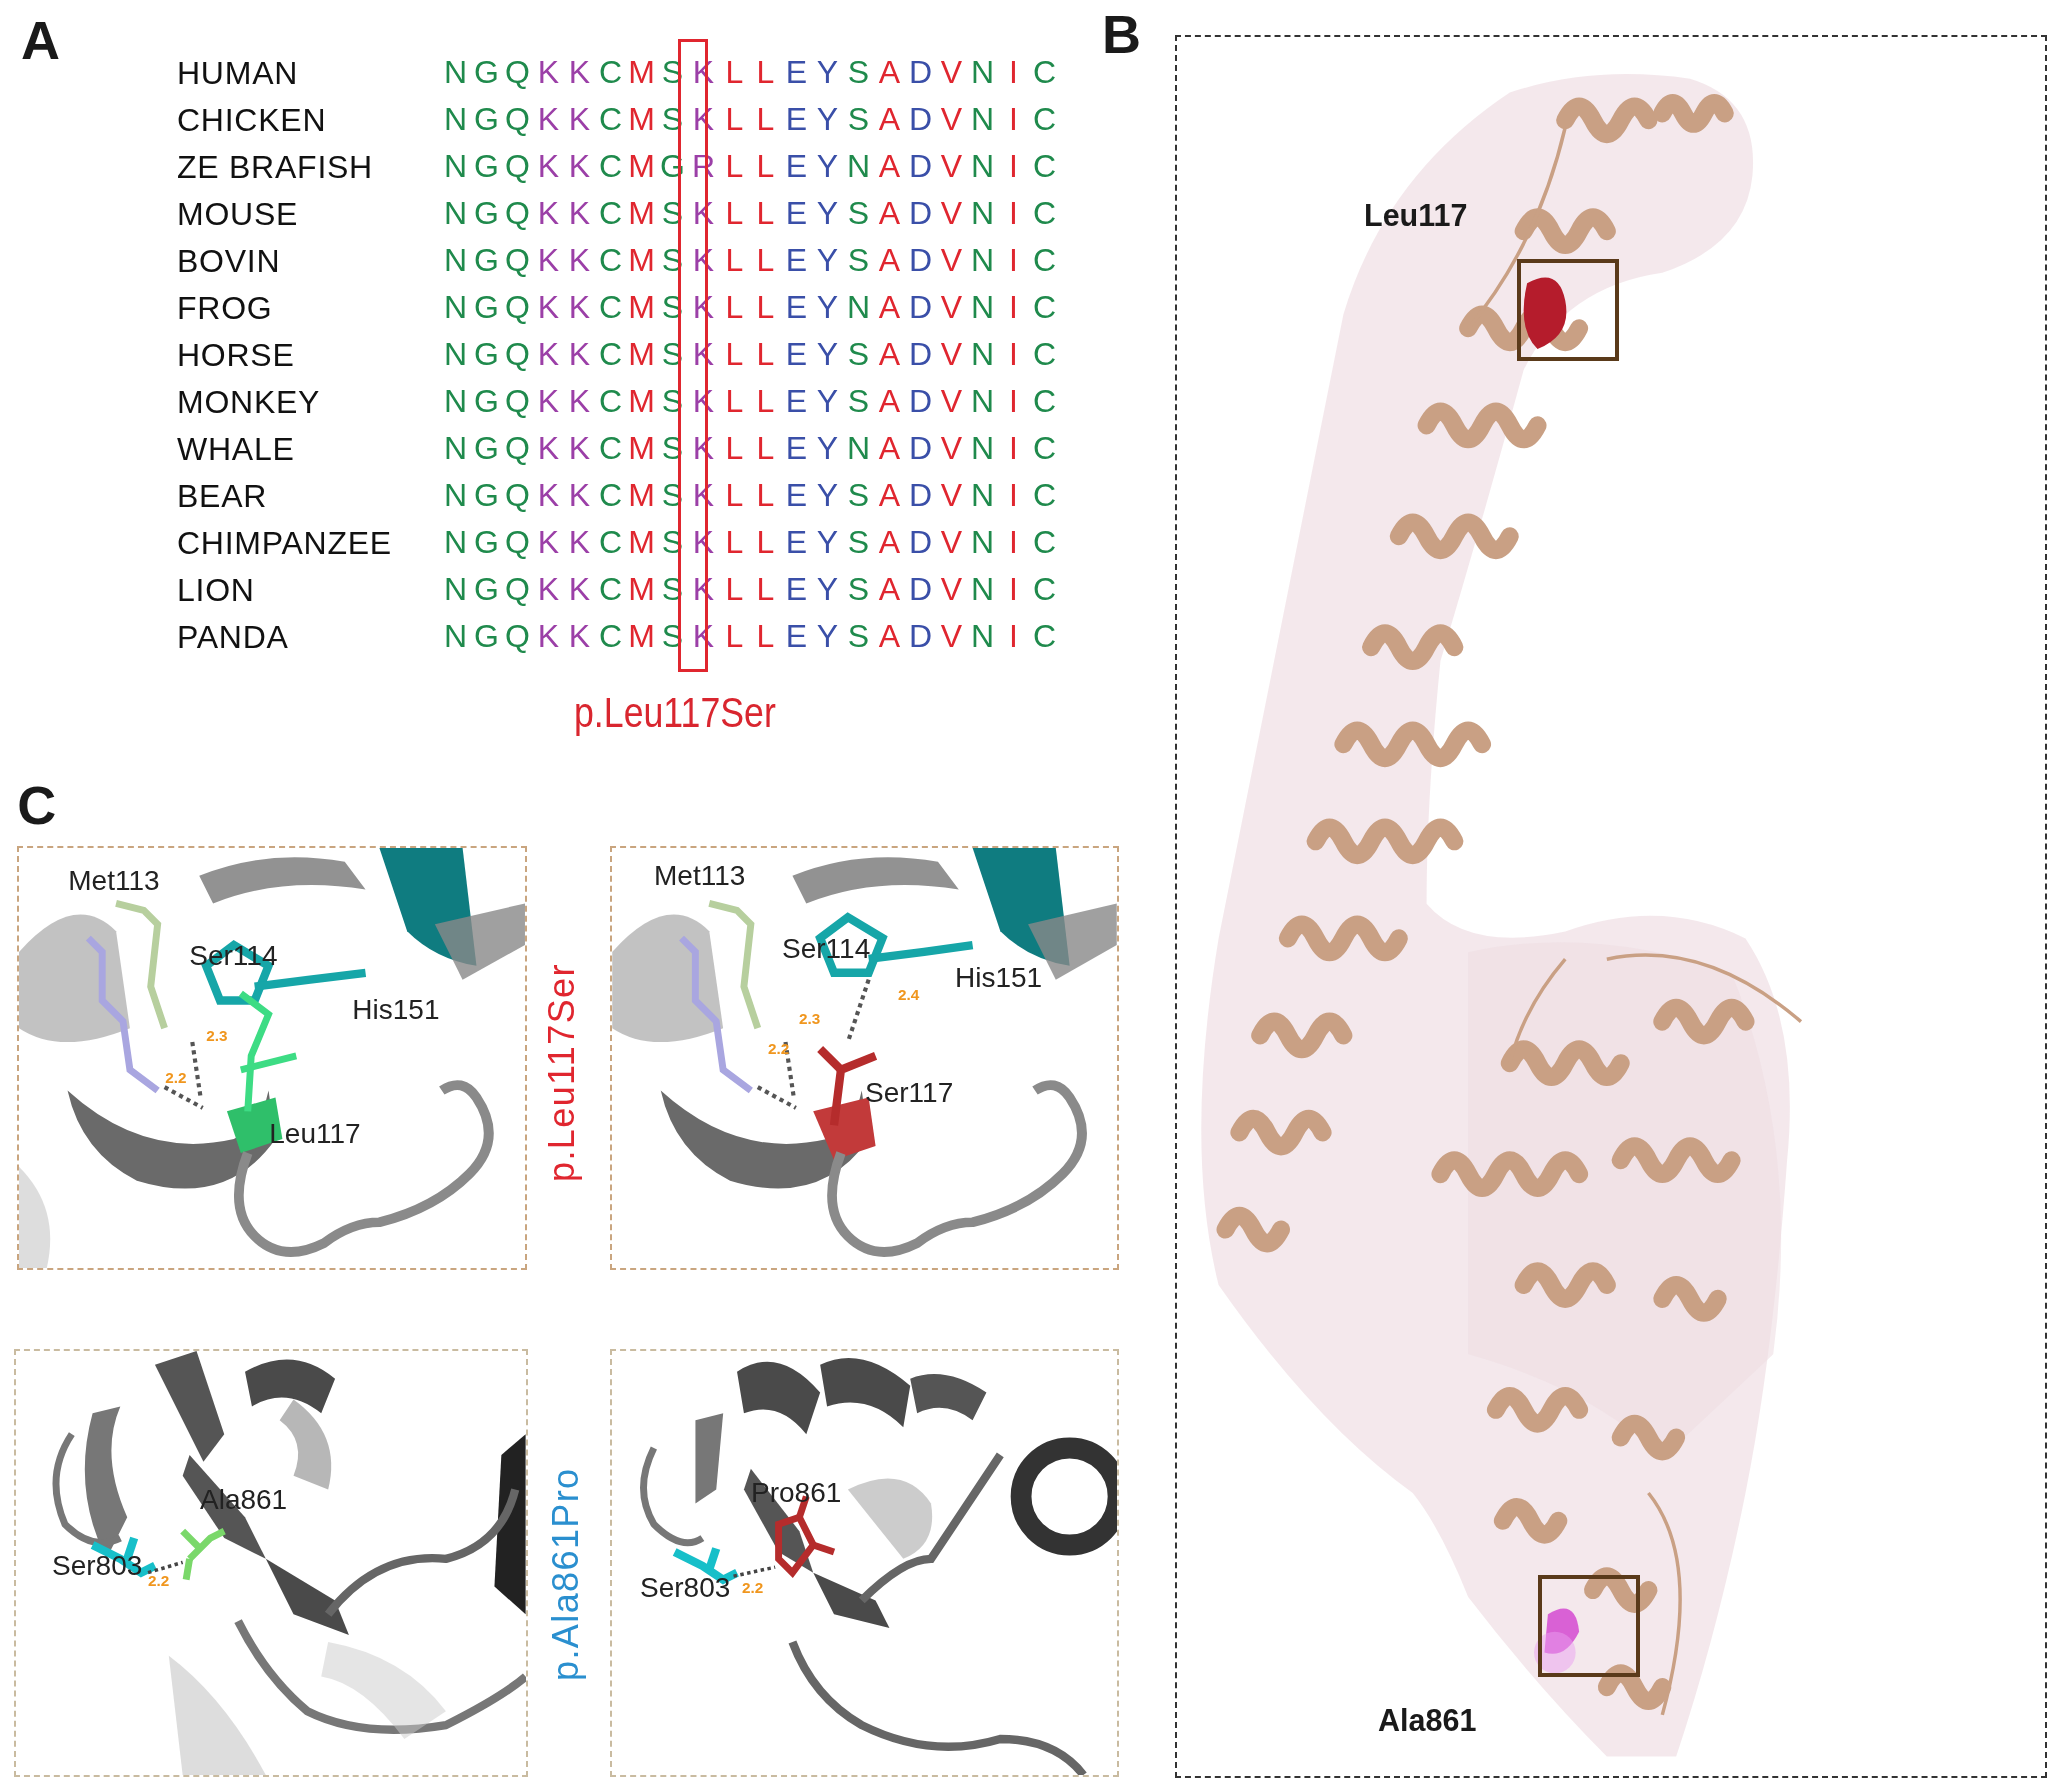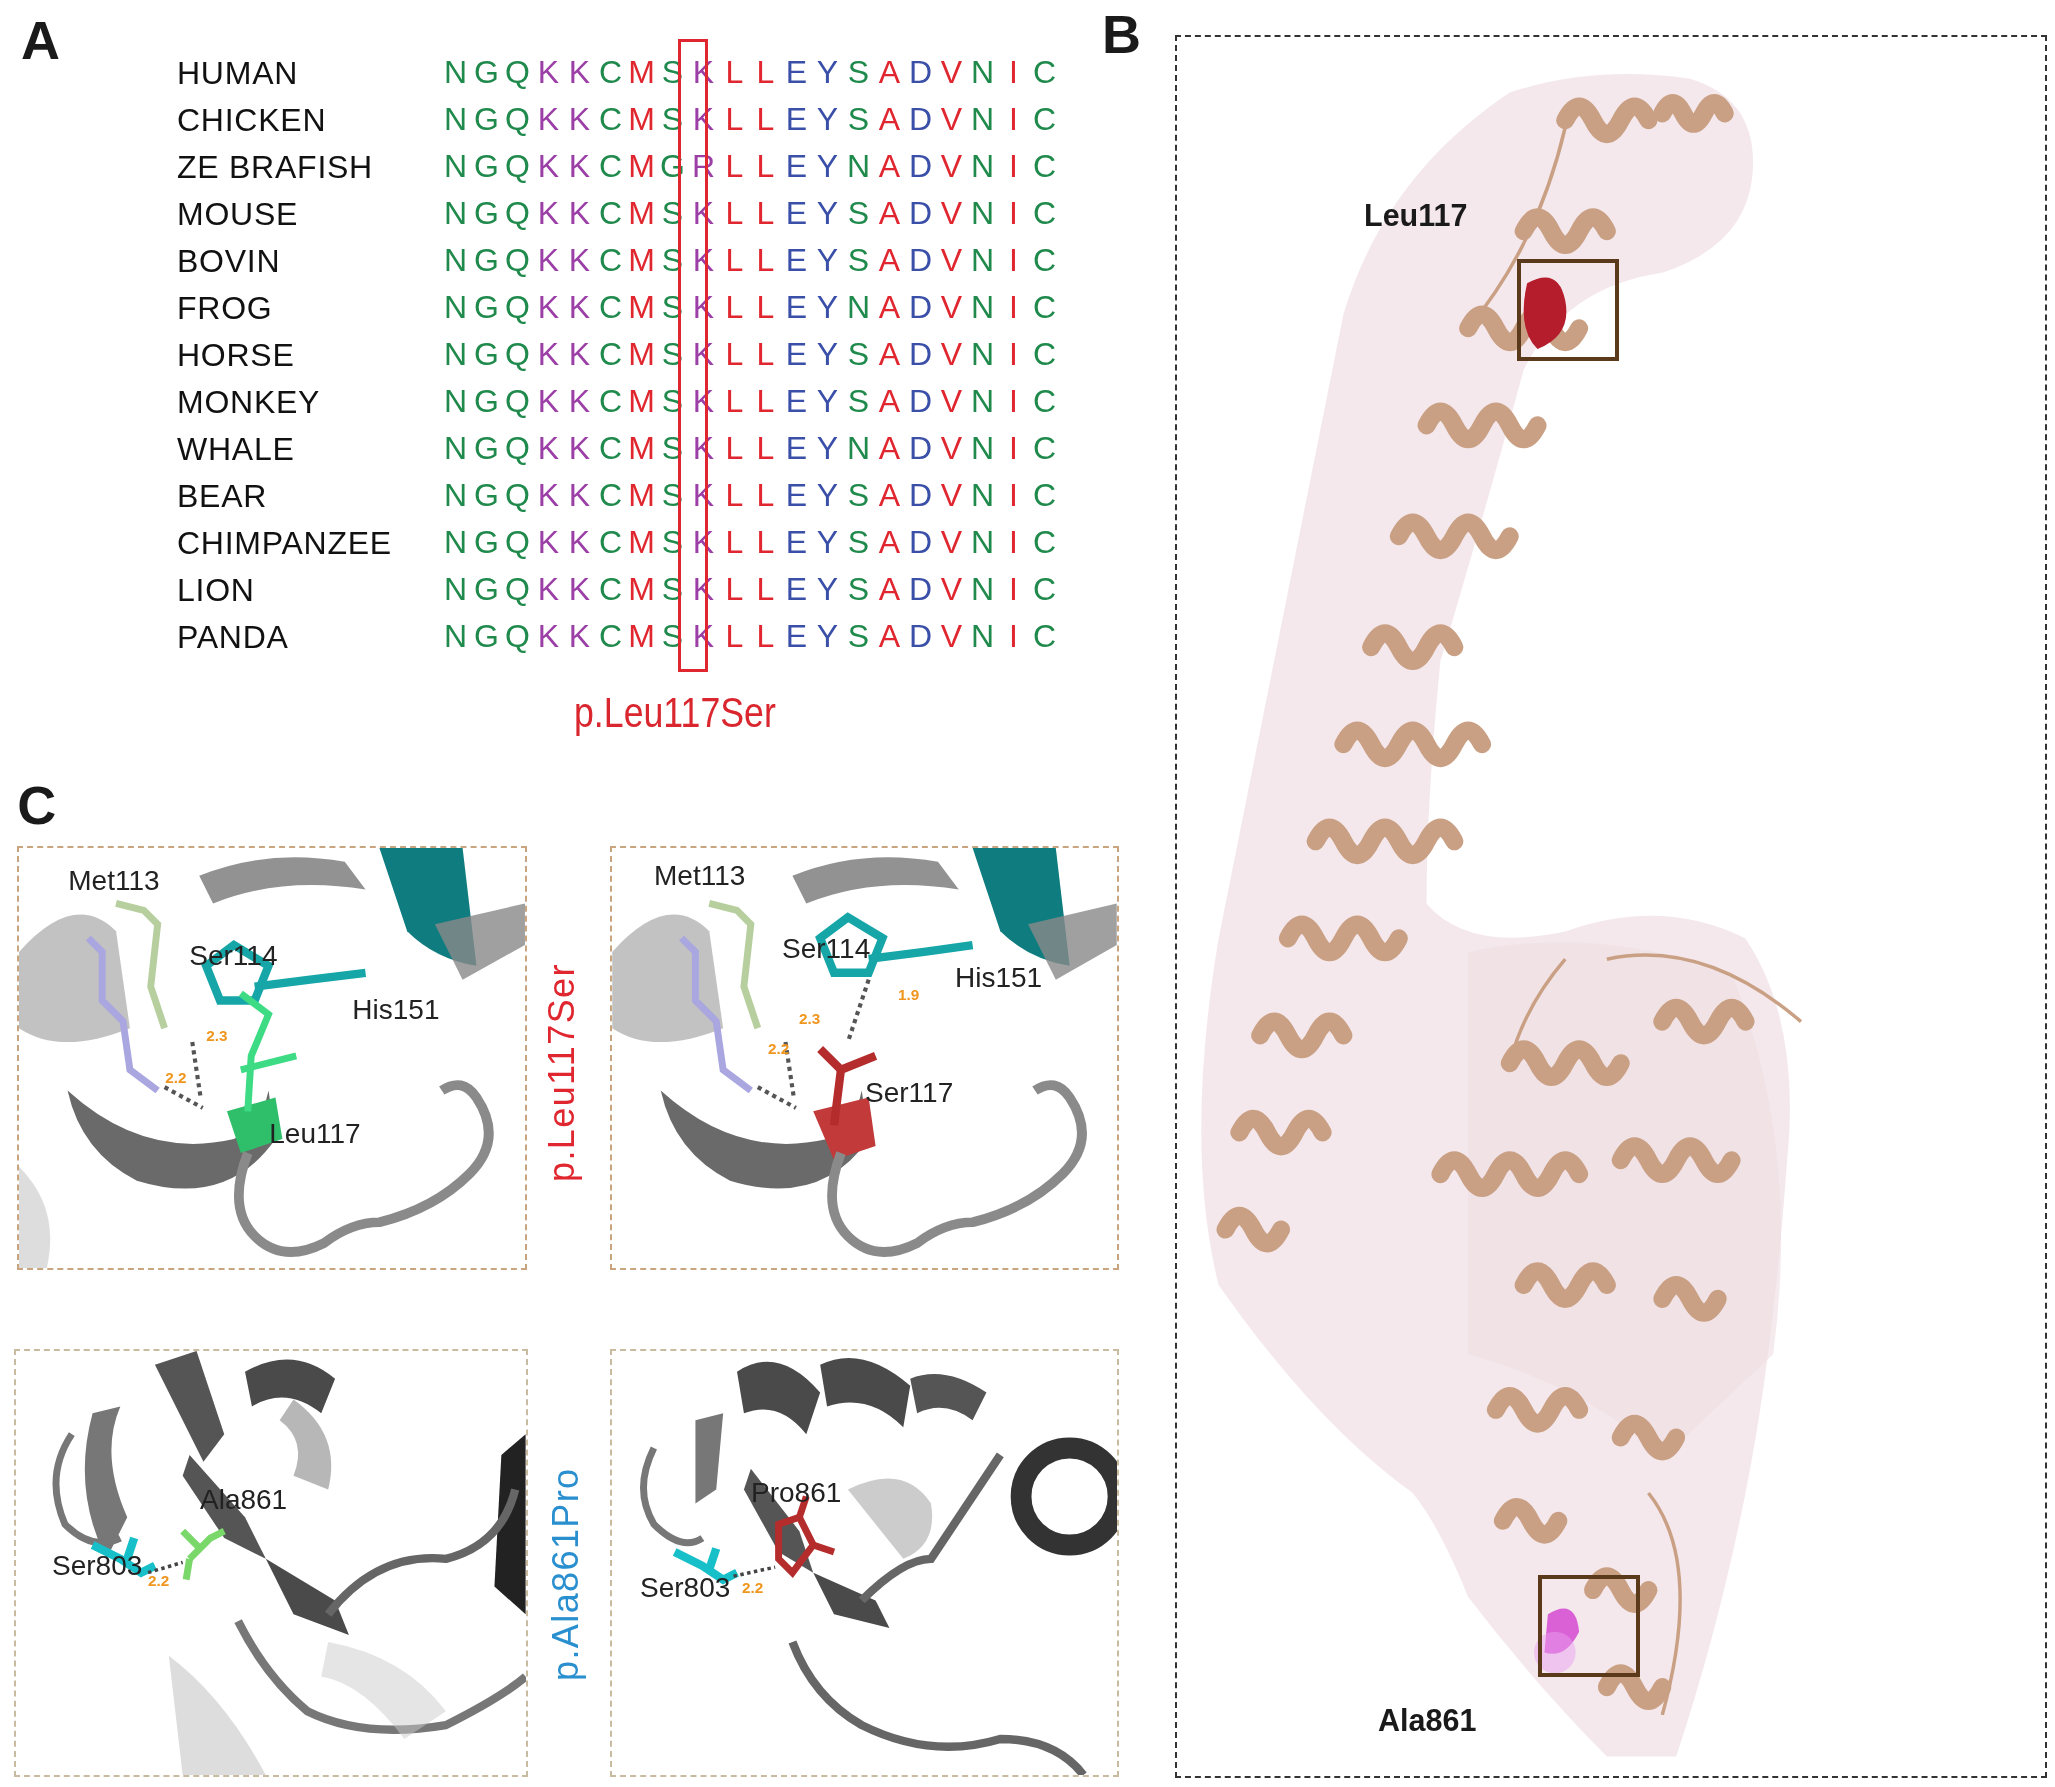--- a/index.html
+++ b/index.html
@@ -140,21 +140,21 @@
         <path d="M250,280 L262,360"></path>
         <path d="M370,190 L340,280"></path>
       </g>
   </svg>
   <div class="res-label" style="left:42px; top:14px;">Met113</div>
   <div class="res-label" style="left:170px; top:87px;">Ser114</div>
   <div class="res-label" style="left:343px; top:116px;">His151</div>
   <div class="res-label" style="left:253px; top:231px;">Ser117</div>
   <div class="dist-label" style="left:187px; top:163px;">2.3</div>
   <div class="dist-label" style="left:156px; top:193px;">2.2</div>
-  <div class="dist-label" style="left:286px; top:139px;">1.9</div>
+  <div class="dist-label" style="left:286px; top:139px;">2.4</div>
 </div>
 
 <div class="sub-box bottom" style="left:14px; top:1349px; width:510px; height:424px;">
   <svg width="510" height="424" viewBox="0 0 735 612">
     <path d="M200,20 L260,0 L300,120 L270,160 Z" fill="#555"></path>
     <path d="M330,30 Q400,-10 460,40 L440,90 Q390,50 340,80 Z" fill="#4a4a4a"></path>
     <path d="M400,70 Q470,120 450,200 L400,180 Q420,130 380,100 Z" fill="#999" opacity="0.7"></path>
     <path d="M150,80 Q120,150 160,240 L130,300 Q80,200 110,90 Z" fill="#777"></path>
     <path d="M250,150 L330,240 L360,300 L300,270 L240,180 Z" fill="#555"></path>
     <path d="M360,300 L460,360 L480,410 L400,380 Z" fill="#4a4a4a"></path>

